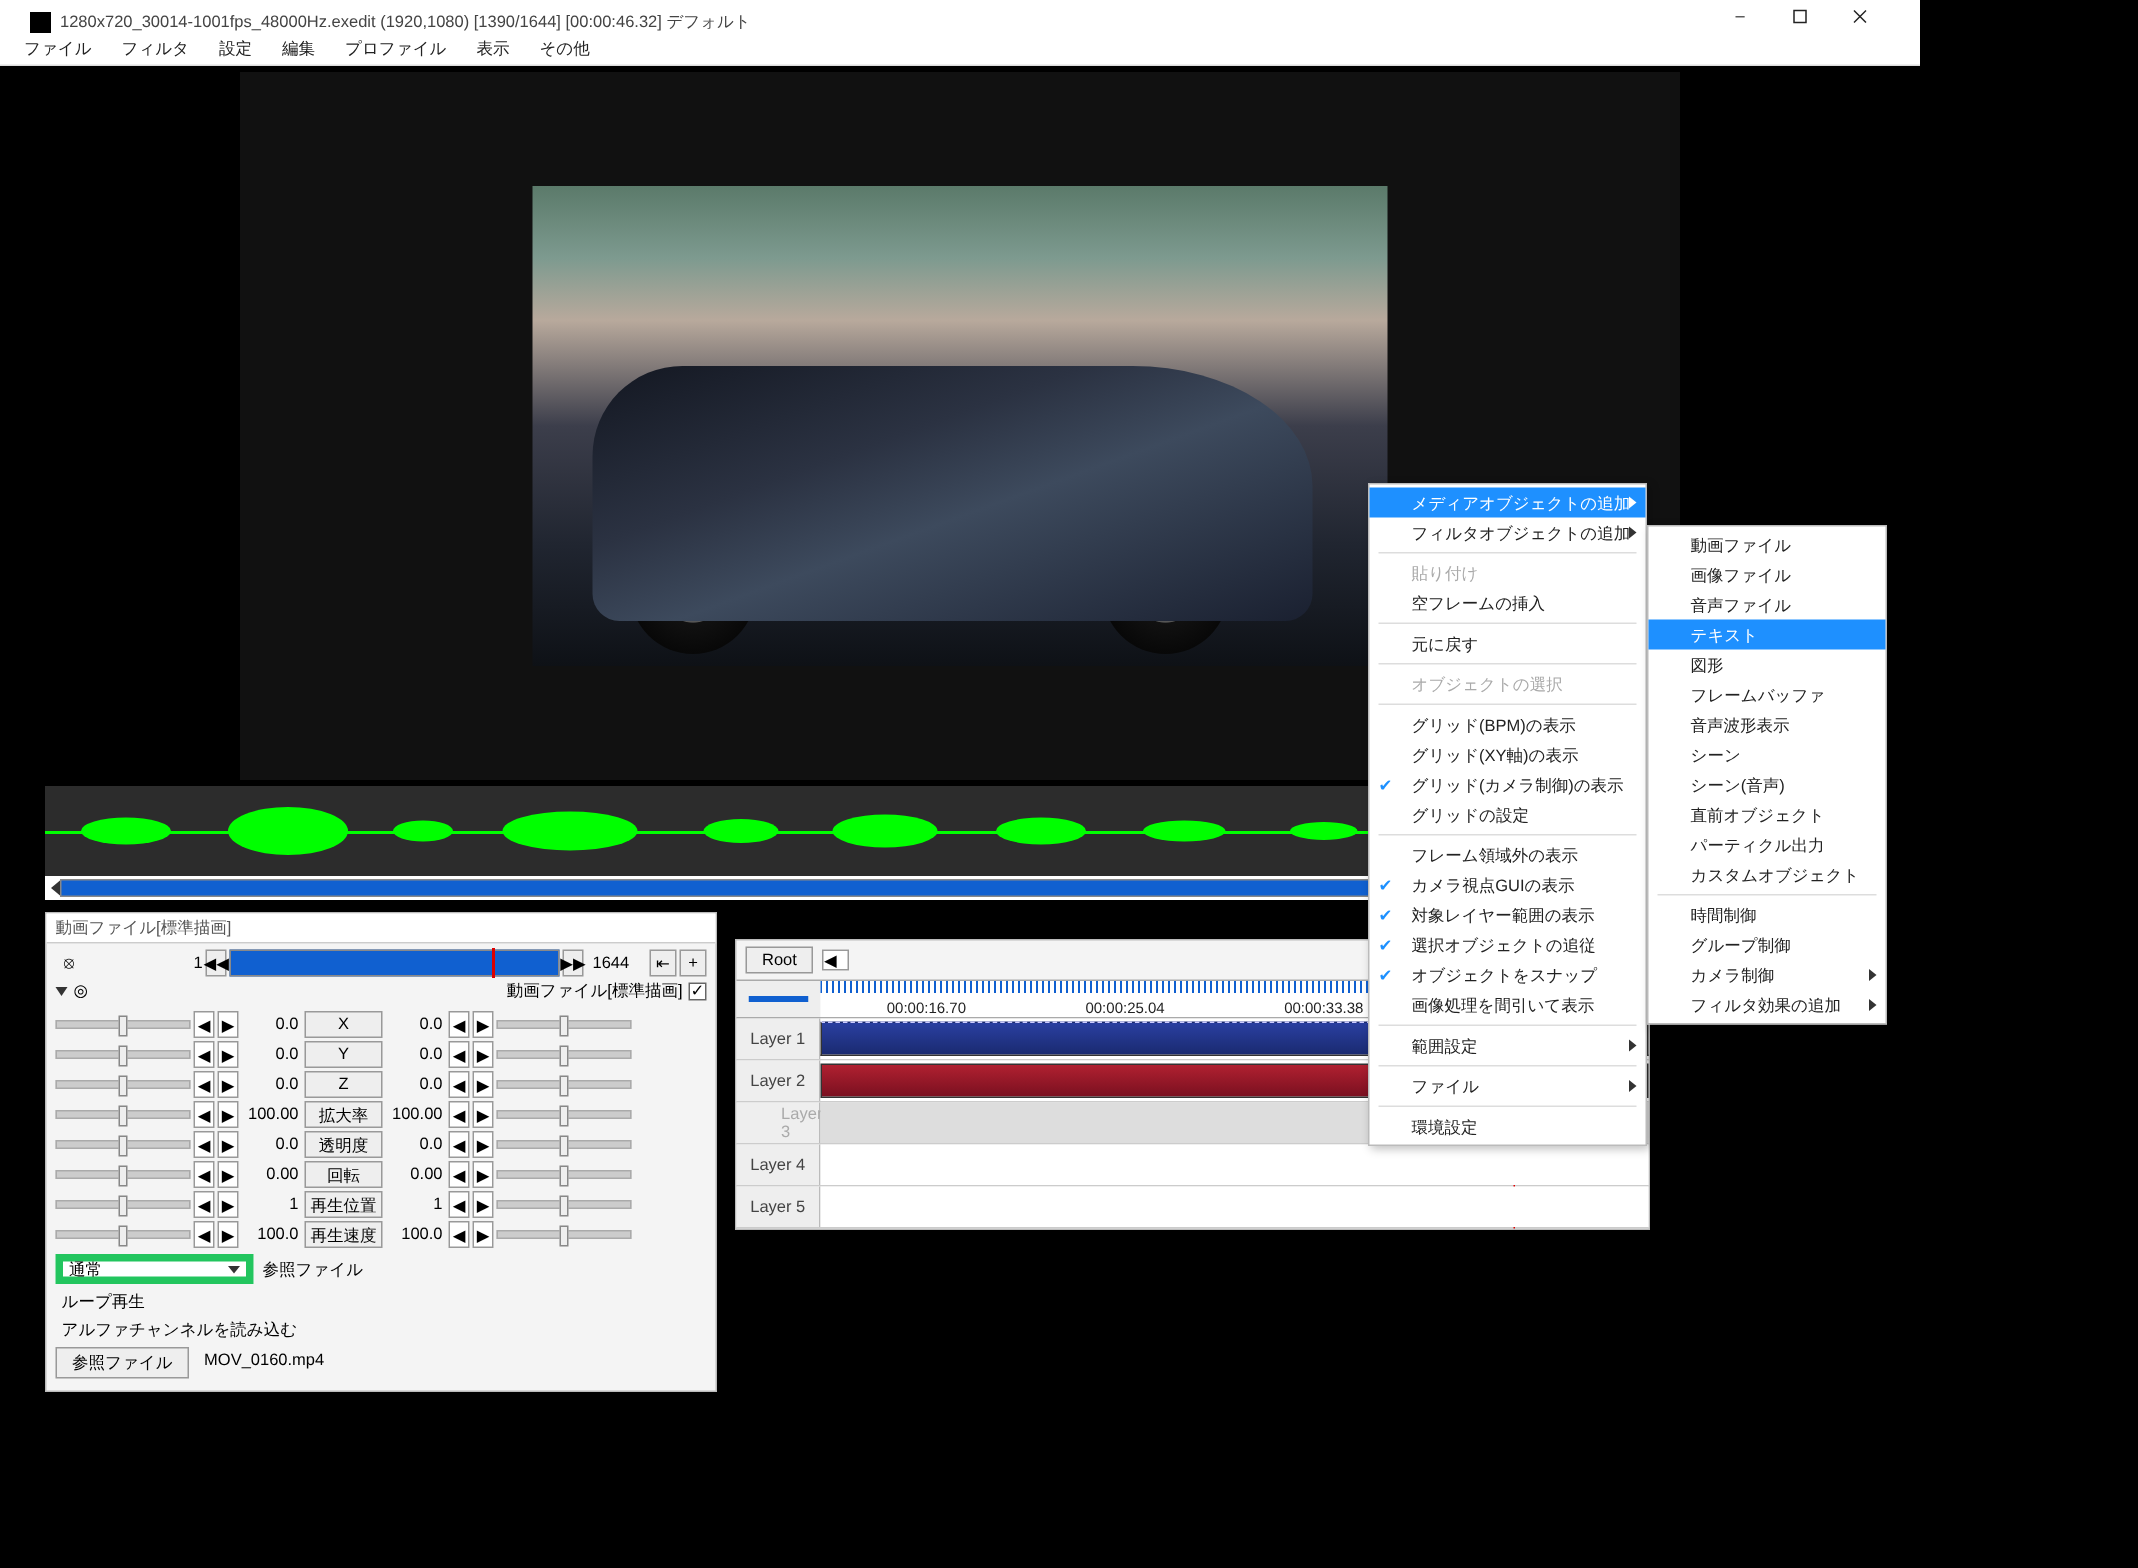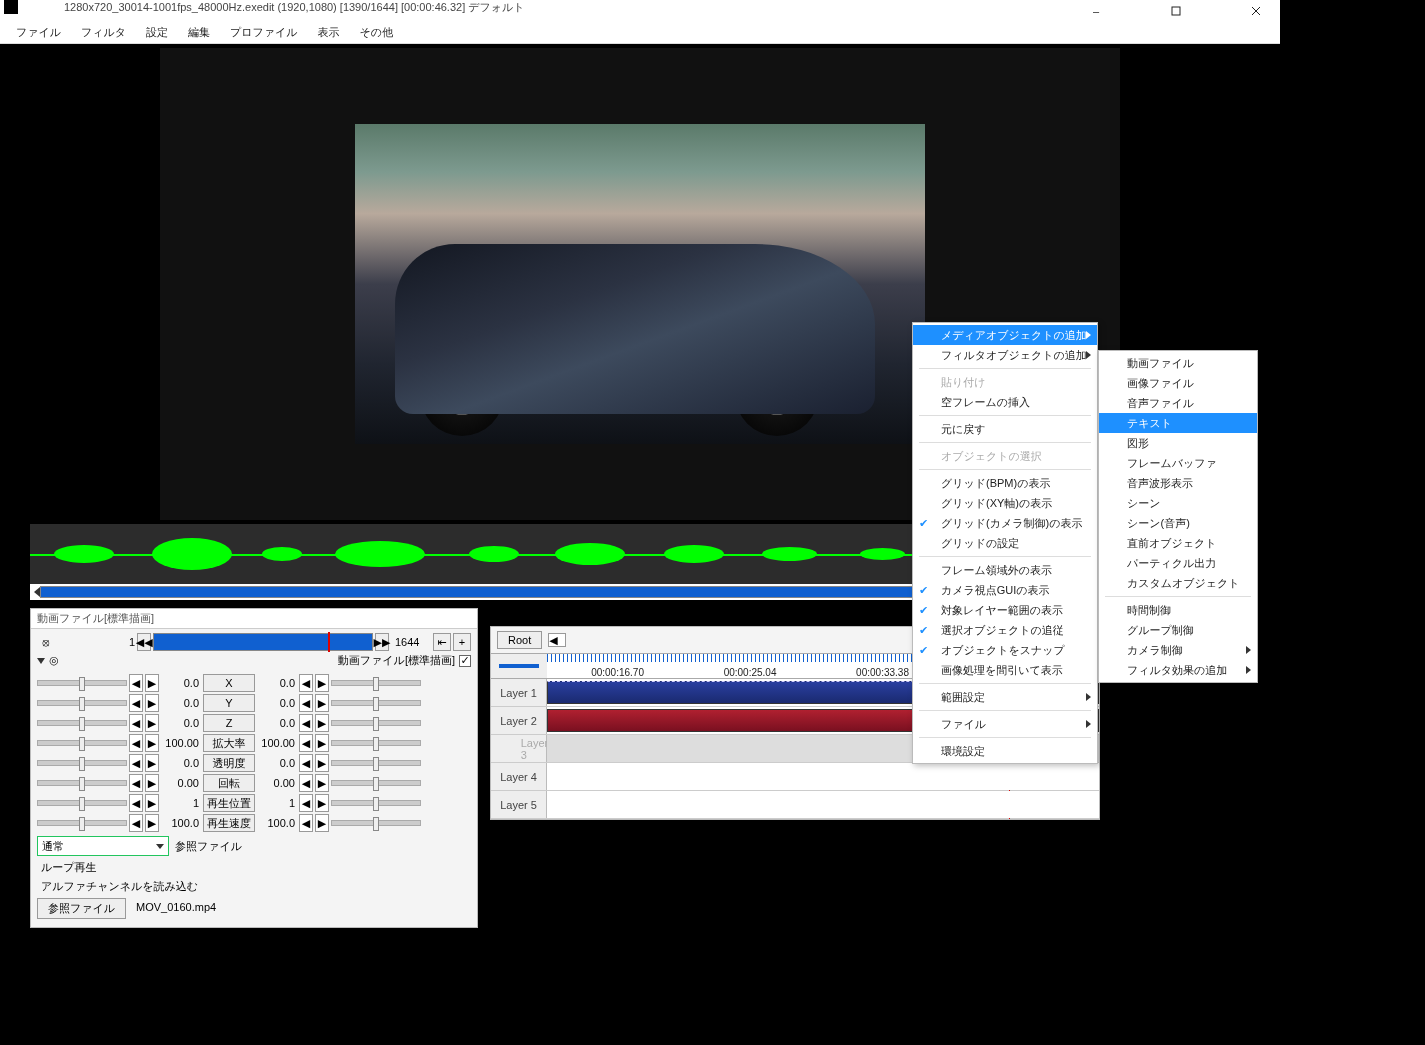--- a/index.html
+++ b/index.html
@@ -1,19 +1,19 @@
 <!DOCTYPE html>
 <html><head>
 <meta charset="utf-8">
 <style>
 * { box-sizing: border-box; margin: 0; padding: 0; font-family: "Meiryo UI", "MS UI Gothic", sans-serif; font-size: 11px; }
 body { background: #000; width: 1425px; height: 1045px; position: relative; overflow: hidden; }
 
 
-.titlebar { background: #fff; height: 22px; display: flex; align-items: flex-start; padding: 0 4px; gap: 40px; }
+.titlebar { background: #fff; height: 22px; display: flex; align-items: flex-end; padding: 0 20px; }
 .titlebar .icon { width: 14px; height: 14px; background: #000; margin-right: 6px; }
 .titlebar .title { flex: 1; color: #444; }
 .titlebar .winbtn { width: 40px; height: 22px; display: flex; align-items: center; justify-content: center; color: #222; }
 .winbtn svg { width: 10px; height: 10px; }
 
 .menubar { background: #fff; height: 22px; display: flex; align-items: center; padding: 0 8px; gap: 4px; border-bottom: 1px solid #ddd; }
 .menubar .mitem { padding: 2px 8px; color: #222; }
 
 
 .preview-area { background: #000; height: 480px; display: flex; align-items: center; justify-content: center; position: relative; }
@@ -42,21 +42,21 @@
 .prop-row1 .slider::before{content:"";position:absolute;left:80%;top:-2px;bottom:-2px;width:2px;background:#d00;}
 .prop-row1 .small{width:18px;height:18px;border:1px solid #999;background:#eee;display:flex;align-items:center;justify-content:center;}
 .prop-sub { display:flex; justify-content:flex-end; align-items:center; gap:4px; margin:2px 0 6px 0;}
 .prop-sub .chk{width:12px;height:12px;border:1px solid #666;background:#fff;display:inline-flex;align-items:center;justify-content:center;}
 .prop-grid-row{display:flex;align-items:center;gap:2px;margin-bottom:2px;}
 .mini-slider{width:90px;height:6px;background:#ccc;border:1px solid #aaa;position:relative;}
 .mini-slider .thumb{position:absolute;left:50%;top:-4px;width:6px;height:14px;background:#eee;border:1px solid #888;transform:translateX(-50%);}
 .stepL,.stepR{width:14px;height:18px;border:1px solid #999;background:#fff;display:flex;align-items:center;justify-content:center;}
 .valbox{width:40px;text-align:right;padding:0 2px;color:#000;}
 .axisbtn{width:52px;height:18px;border:1px solid #999;background:#eee;display:flex;align-items:center;justify-content:center;}
-.combo{border:1px solid #22c55e;height:20px;display:flex;align-items:center;justify-content:space-between;padding:0 4px;background:#fff;}
+.combo{border:5px solid #22c55e;height:20px;display:flex;align-items:center;justify-content:space-between;padding:0 4px;background:#fff;}
 .combo .tri{width:0;height:0;border-left:4px solid transparent;border-right:4px solid transparent;border-top:5px solid #333;}
 .prop-chk-row{display:flex;align-items:center;gap:4px;margin-top:4px;}
 .refbtn{border:1px solid #999;background:#eee;padding:2px 10px;margin-top:4px;}
 
 
 .tl-panel{position:absolute;left:490px;top:626px;width:610px;background:#f4f4f4;border:1px solid #bbb;}
 .tl-title{background:#fff;padding:2px 6px;color:#333;border-bottom:1px solid #ccc;}
 .tl-tools{display:flex;align-items:center;gap:6px;padding:4px 6px;}
 .rootbtn{border:1px solid #999;background:#eee;padding:2px 10px;}
 .tl-tools .sl{width:18px;height:14px;border:1px solid #999;background:#fff;}

